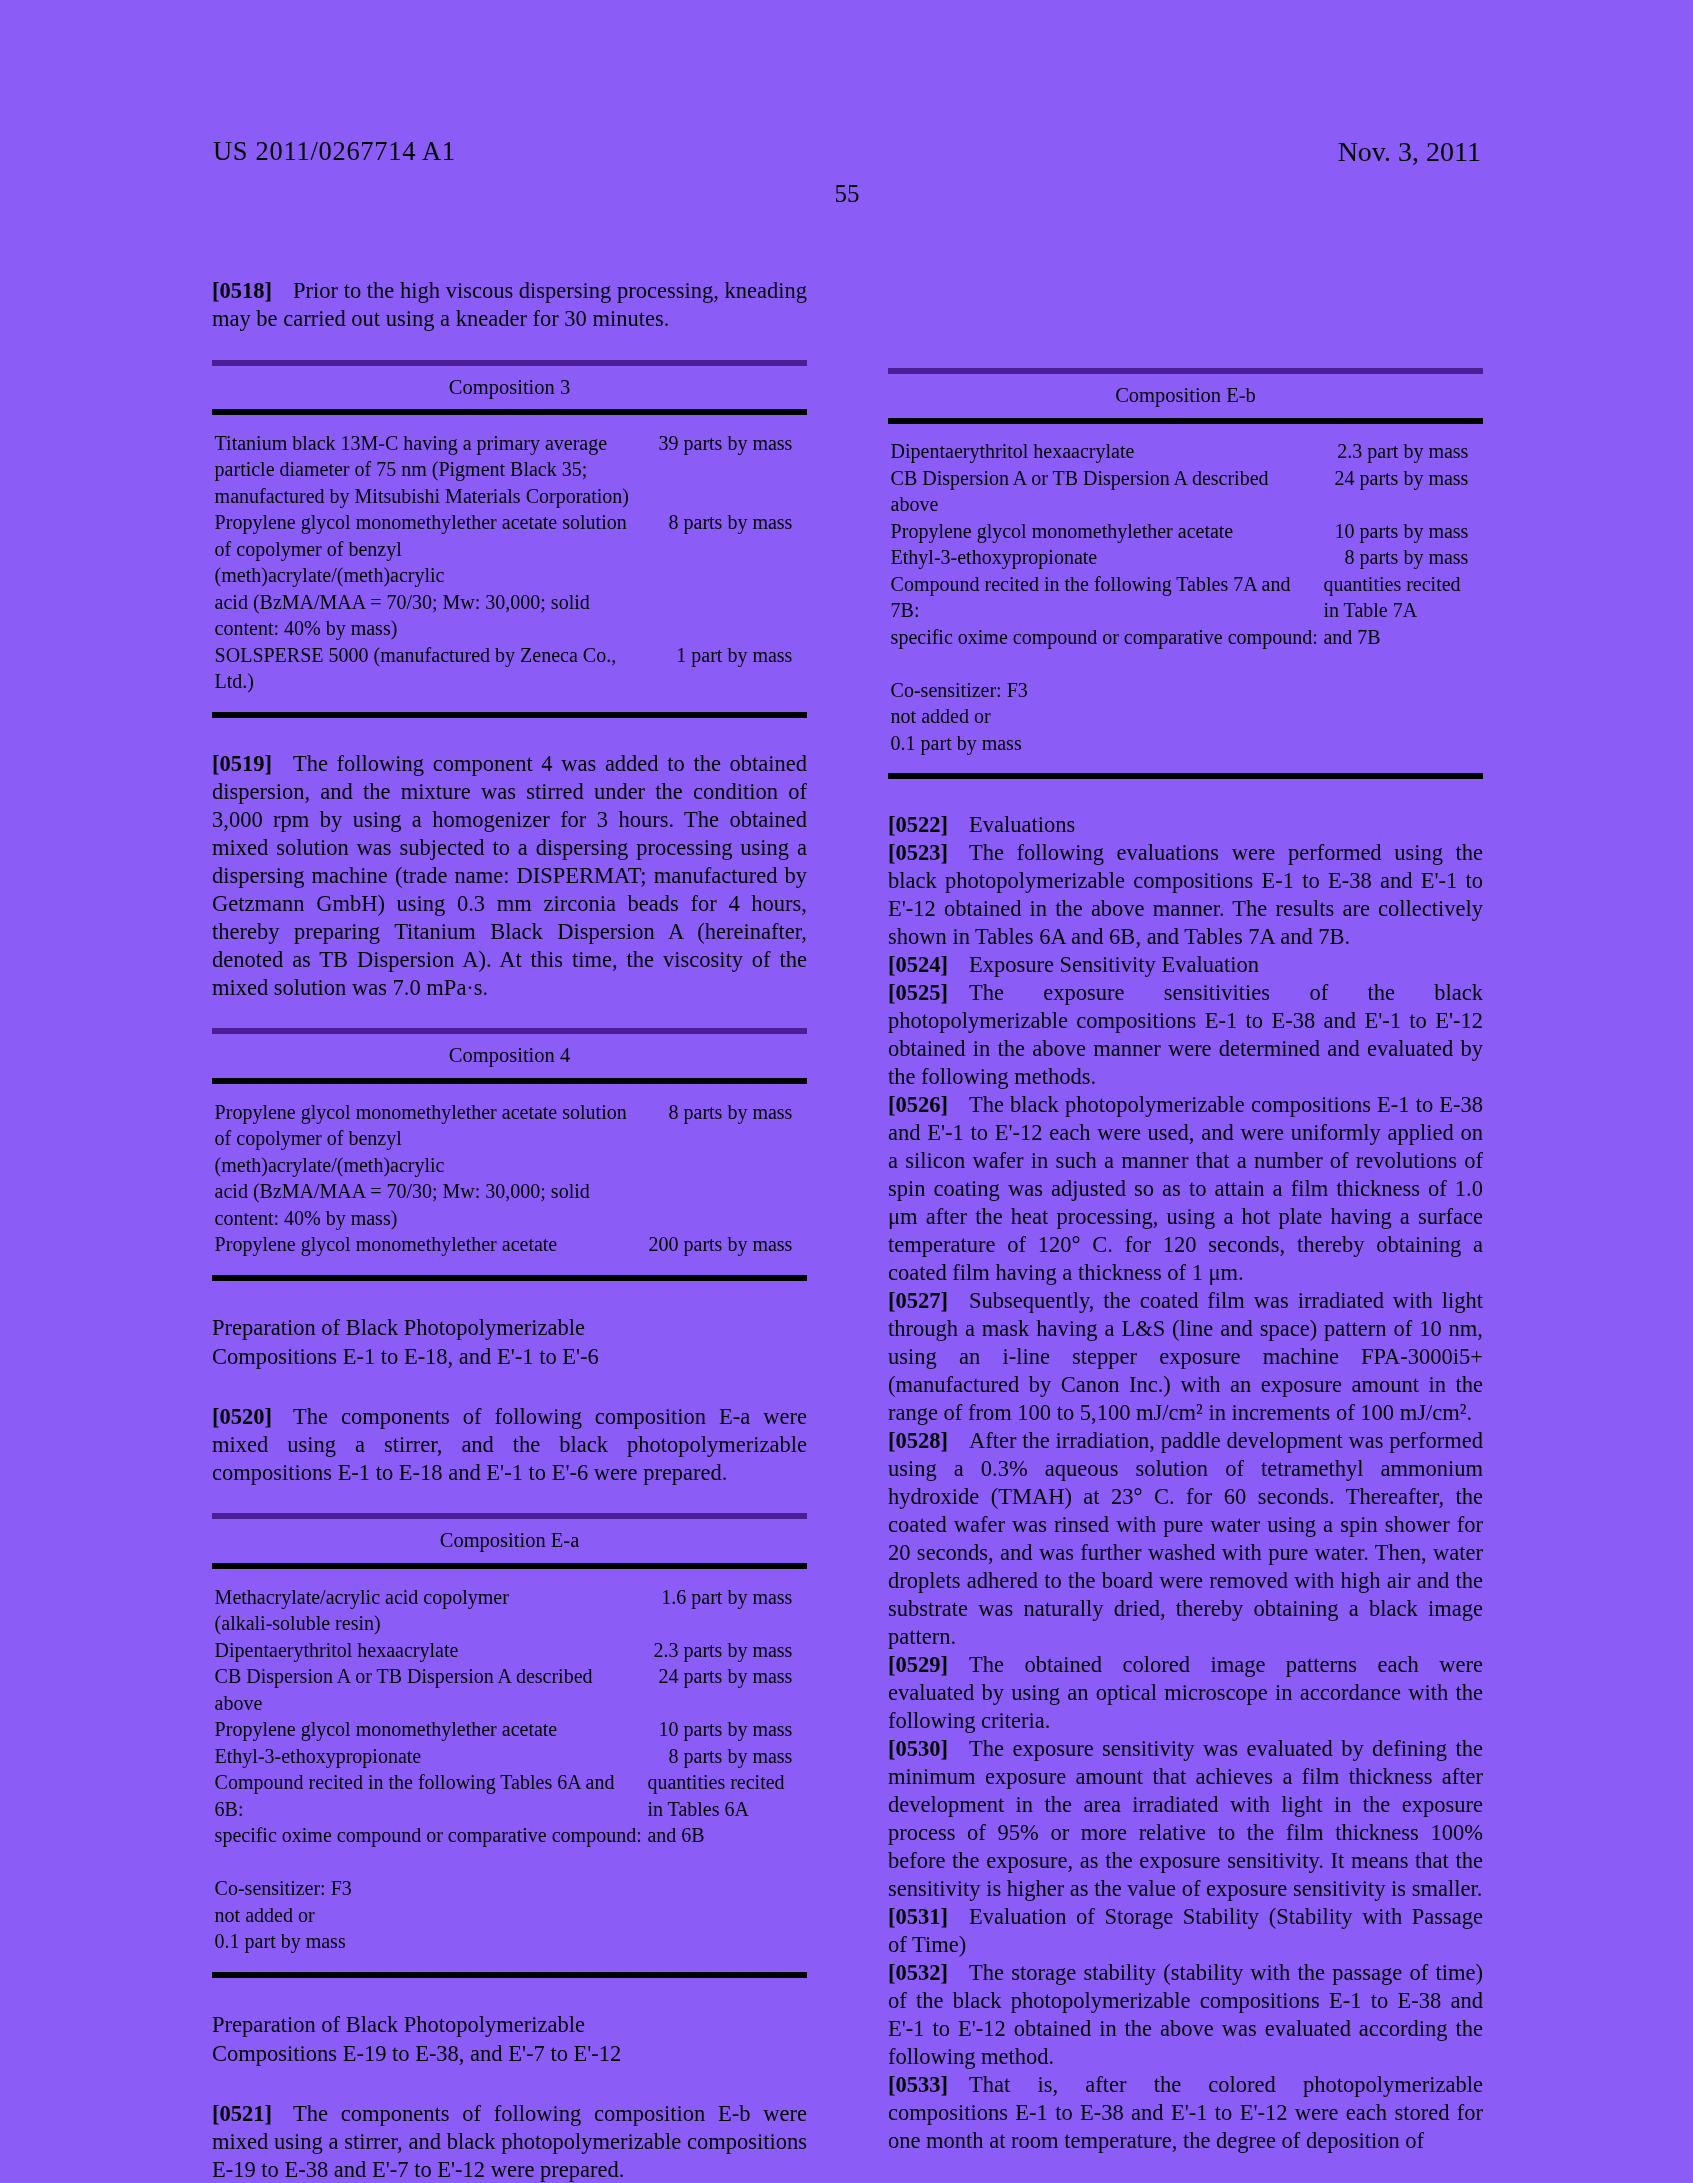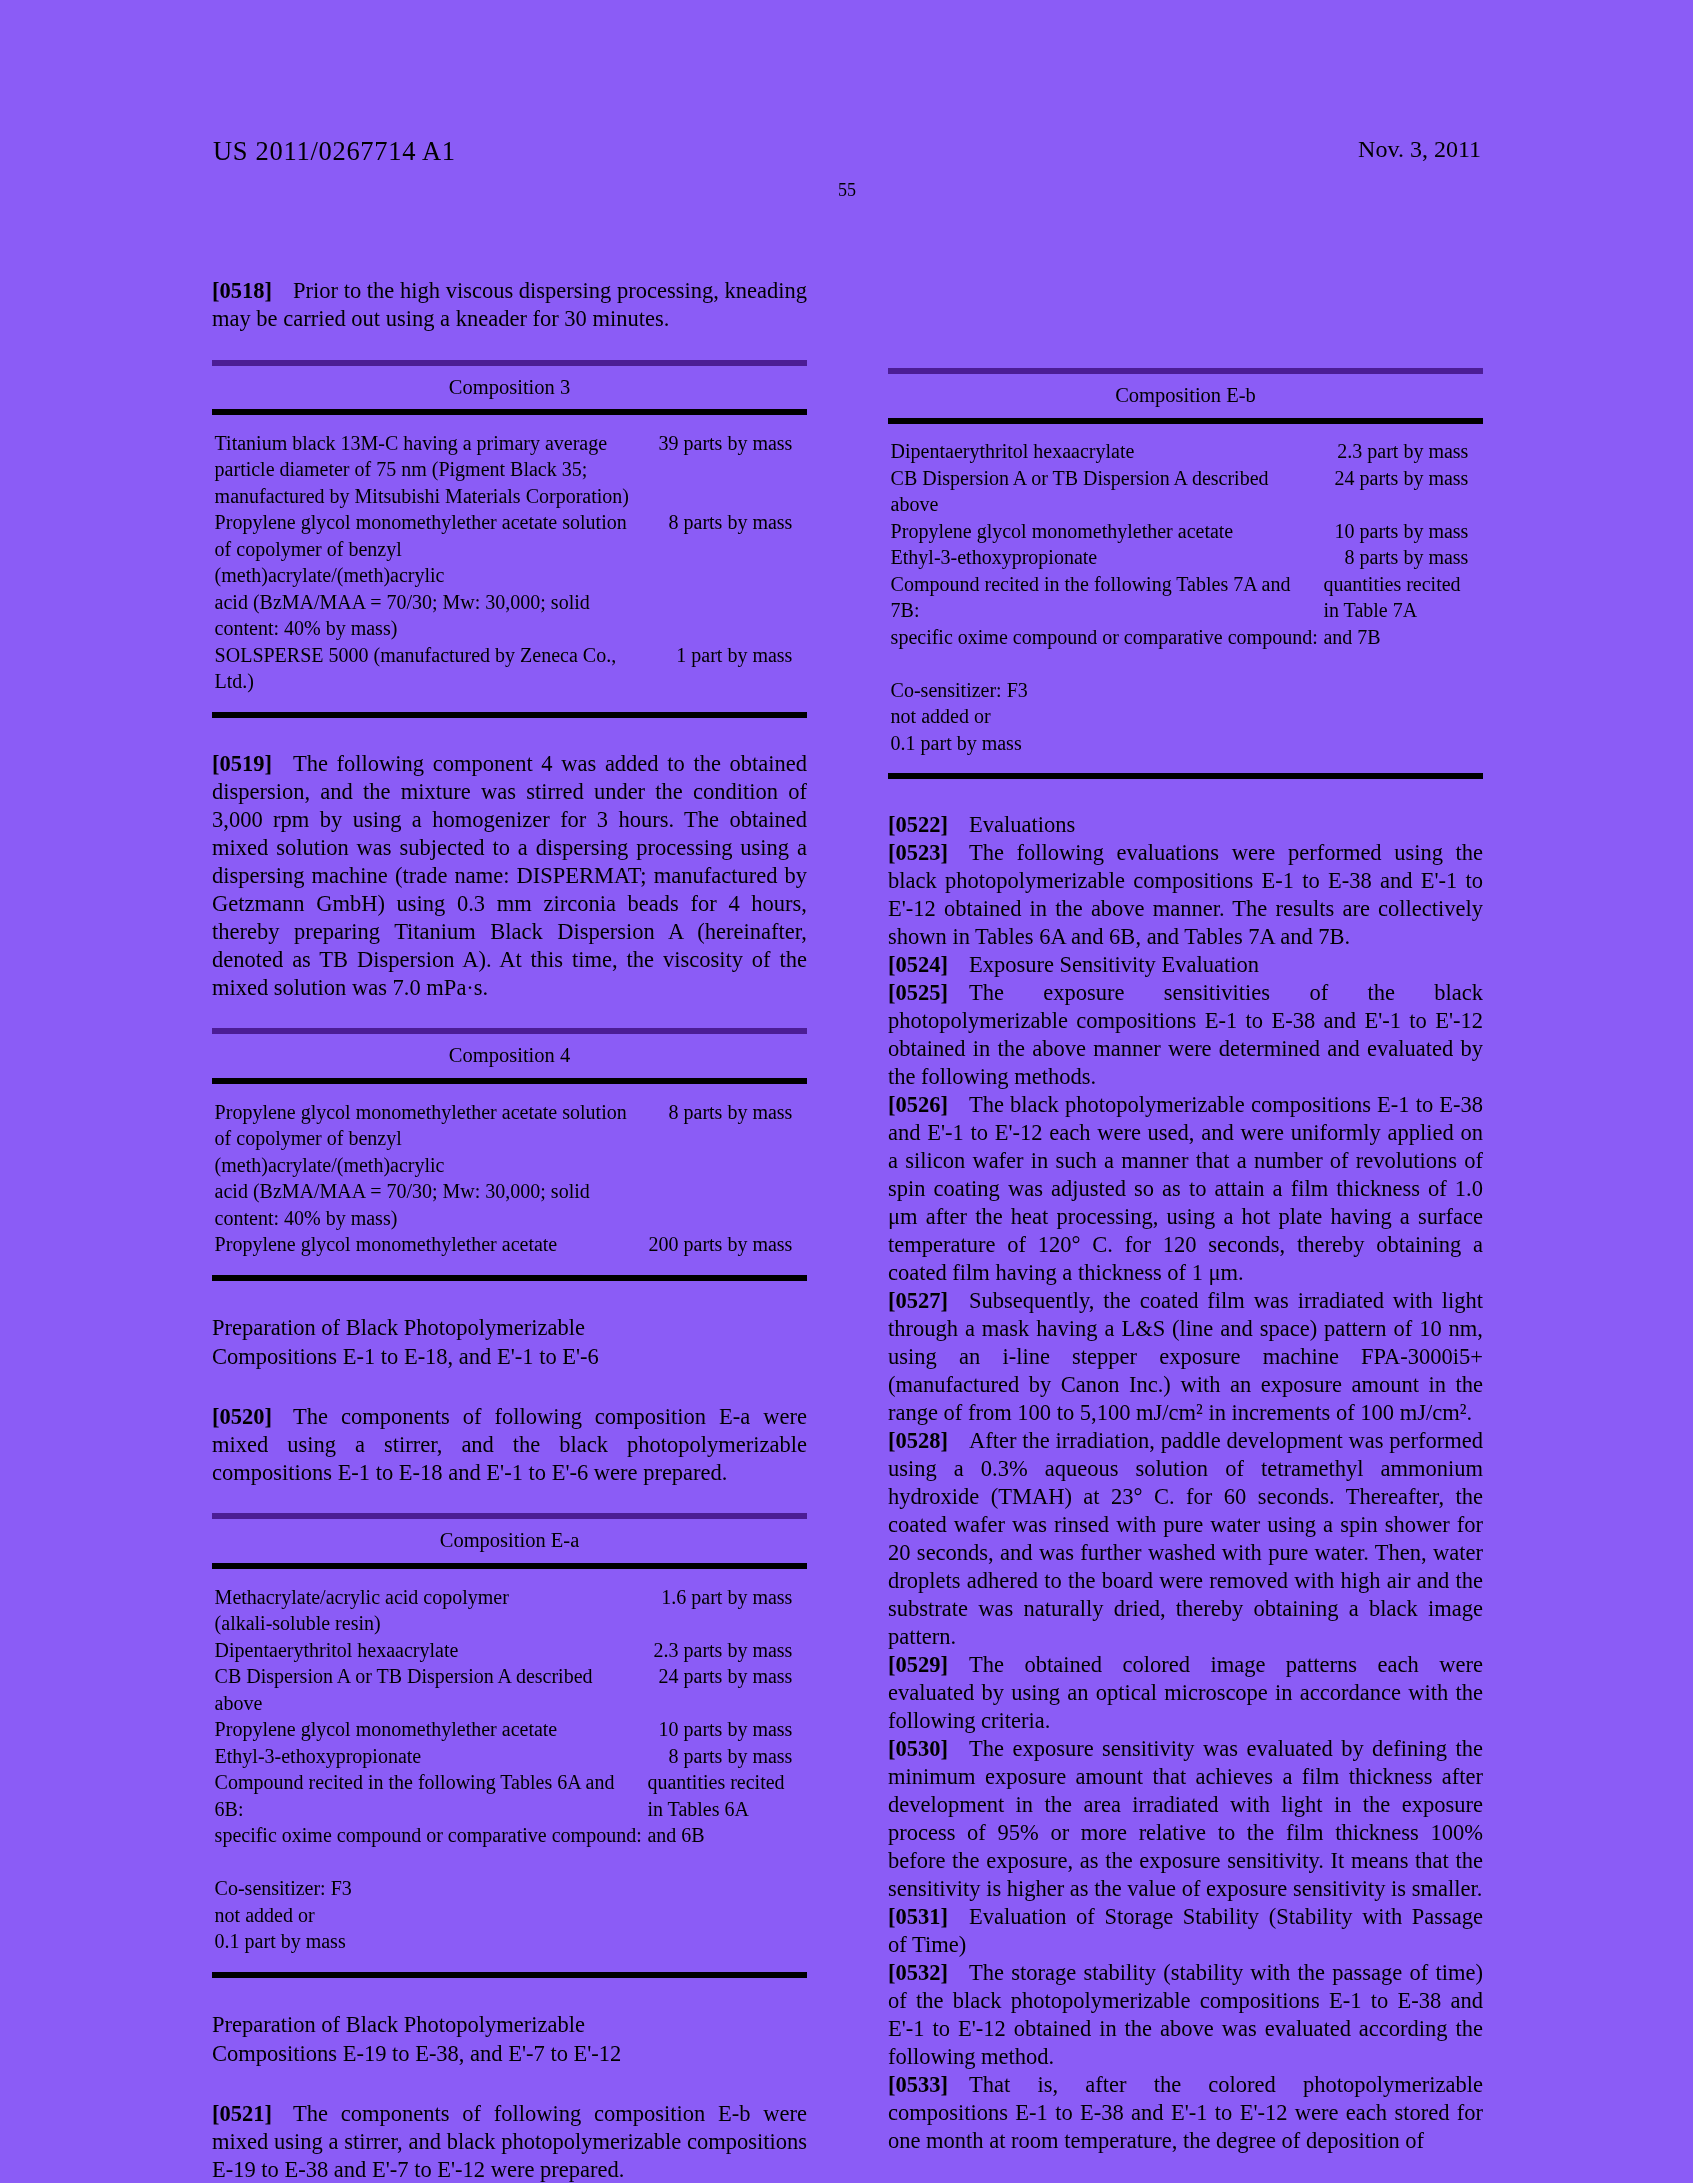--- a/index.html
+++ b/index.html
@@ -6,22 +6,22 @@
   .page{
     position:relative;
     width:1694px;
     height:2183px;
     background:#8b5cf6;
     font-family:"Liberation Serif","DejaVu Serif",serif;
     color:#000;
     overflow:hidden;
   }
   .hdr-left{position:absolute;left:213px;top:136px;font-size:26.5px;letter-spacing:0.7px;}
-  .hdr-right{position:absolute;right:213px;top:136px;font-size:24px;}
-  .page-num{position:absolute;left:0;top:180px;width:100%;text-align:center;font-size:18px;}
+  .hdr-right{position:absolute;right:213px;top:136px;font-size:28px;}
+  .page-num{position:absolute;left:0;top:180px;width:100%;text-align:center;font-size:25px;}
   .col{
     position:absolute;
     width:595px;
     font-size:22.5px;
     line-height:28px;
     text-align:justify;
   }
   .col-left{left:212px;top:277px;}
   .col-right{left:888px;top:368px;}
   .para{margin:0;}

